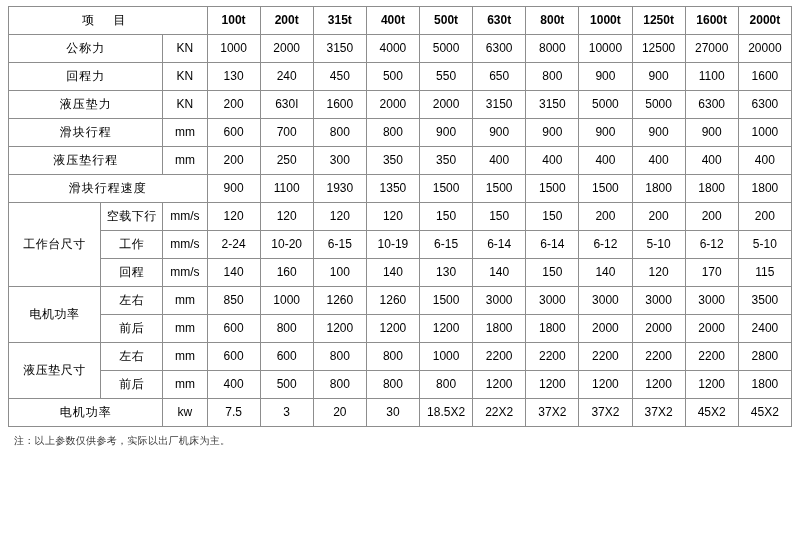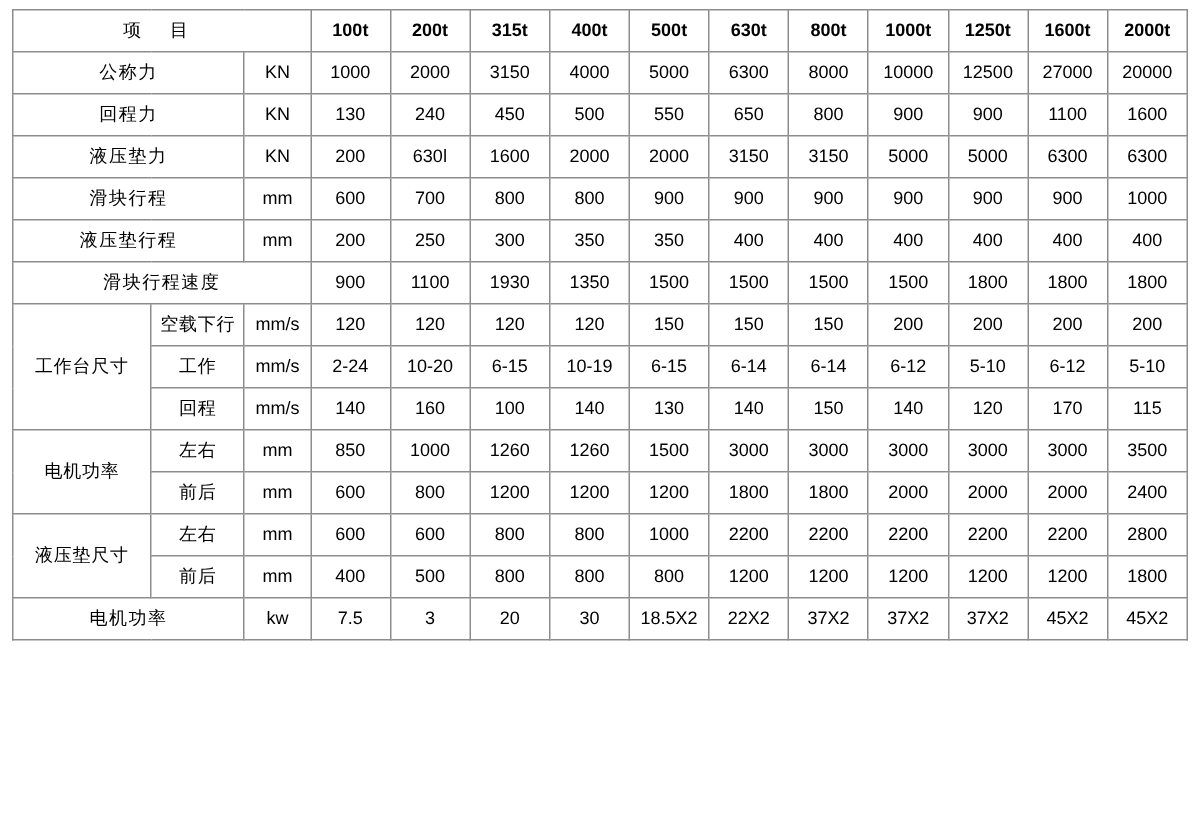--- a/index.html
+++ b/index.html
@@ -339,13 +339,14 @@
         <td class="num-sm">22X2</td>
         <td class="num-sm">37X2</td>
         <td class="num-sm">37X2</td>
         <td class="num-sm">37X2</td>
         <td class="num-sm">45X2</td>
         <td class="num-sm">45X2</td>
       </tr>
     </tbody>
   </table>
 
+  <div class="note">注：以上参数仅供参考，实际以出厂机床为主。</div>
 </div>
 
 </body></html>

